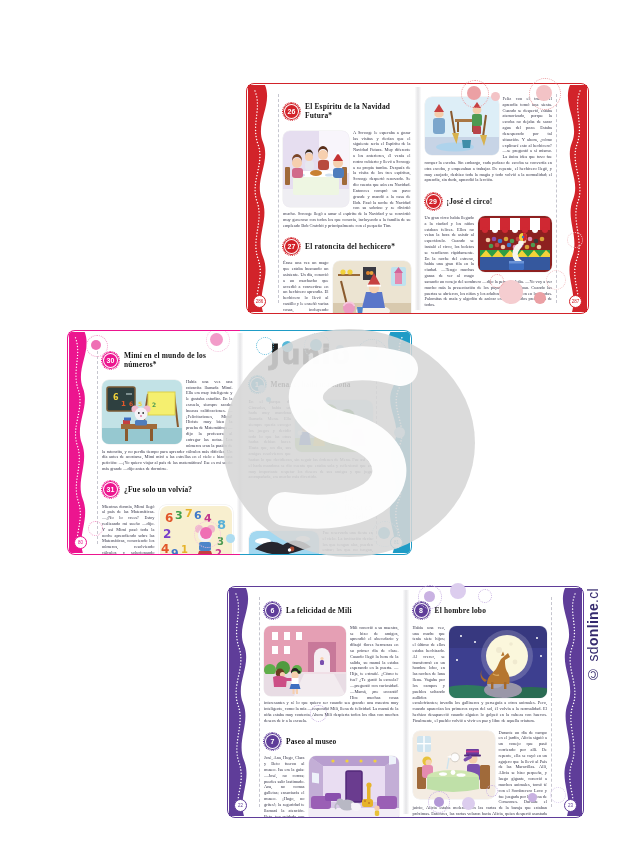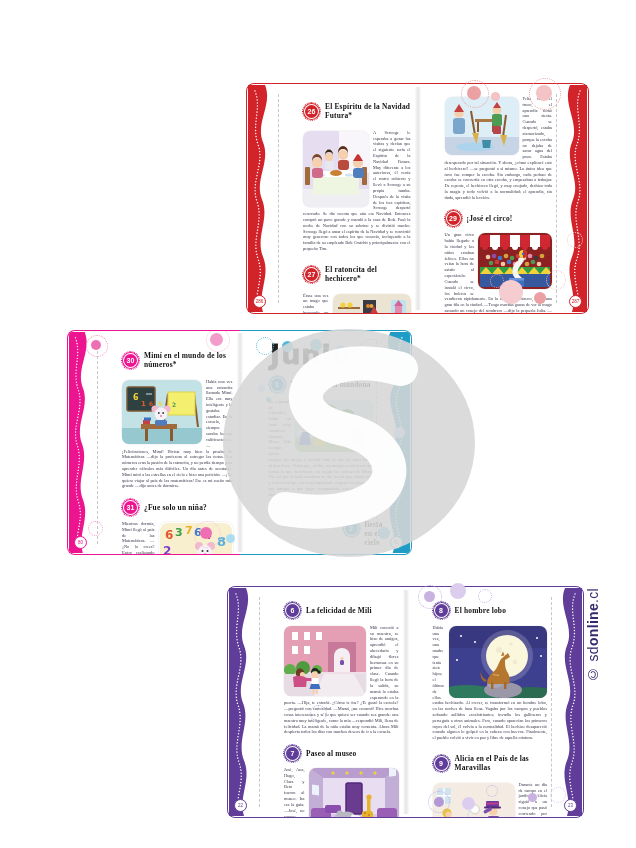--- a/index.html
+++ b/index.html
@@ -15,21 +15,21 @@
   .gutter{position:absolute;left:50%;top:3px;bottom:3px;width:7px;transform:translateX(-50%);
           background:linear-gradient(90deg,rgba(0,0,0,0) 0%,rgba(40,40,60,.12) 50%,rgba(0,0,0,0) 100%);pointer-events:none;}
   
   .edge{position:absolute;top:1px;bottom:1px;height:calc(100% - 2px);pointer-events:none;}
   .edge-l{left:1px;}
   .edge-r{right:1px;transform:scaleX(-1);}
   
   .inner-dash{position:absolute;top:10px;bottom:10px;width:0;border-left:1px dashed #b9b9c4;opacity:.8;}
   
   .page-content{position:absolute;inset:0;}
-  .story{margin-bottom:6px;margin-left:20px;}
+  .story{margin-bottom:6px;}
   .story-head{display:flex;align-items:center;margin-bottom:2px;}
   .badge{flex:0 0 auto;width:13px;height:13px;border-radius:50%;background:var(--bc);color:#fff;
          font:bold 7px "Liberation Sans",sans-serif;display:flex;align-items:center;justify-content:center;
          box-shadow:0 0 0 1px #fff,0 0 0 2px var(--bc);outline:1.5px dotted var(--bc);outline-offset:2px;
          margin:3px 7px 3px 2px;}
   .story-title{font:bold 7.4px "Liberation Serif",serif;color:#121212;letter-spacing:.2px;}
   .story-text{font-size:4.4px;line-height:1.32;text-align:justify;color:#343447;margin:1px 0 0 0;}
   .illus{margin:1px 3px 2px 0;border-radius:7px;overflow:hidden;display:block;box-shadow:0 0 0 .5px rgba(0,0,0,.08);}
   .illus.fl{float:left;margin:1px 4px 2px 0;}
   .illus.fr{float:right;margin:1px 0 2px 4px;}
@@ -283,21 +283,21 @@
                 <text x="27" y="26" font-family="DejaVu Sans,sans-serif" font-size="6" font-weight="bold" fill="#e2572b">6</text>
                 <text x="50" y="27" font-family="DejaVu Sans,sans-serif" font-size="6" font-weight="bold" fill="#4d9a52">2</text>
                 <text x="36" y="26" font-family="DejaVu Sans,sans-serif" font-size="6" font-weight="bold" fill="#f2d23a">5</text>
               </svg>
             </figure>
             <p class="story-text">Había una vez una ratoncita llamada Mimí. Ella era muy inteligente y le gustaba estudiar. En la escuela, siempre sacaba buenas calificaciones. —¡Felicitaciones, Mimí! Hiciste muy bien la prueba de Matemáticas —dijo la profesora al entregar las notas. Los números eran la pasión de la ratoncita, y no perdía tiempo para aprender cálculos más difíciles. Un día antes de acostarse, Mimí miró a las estrellas en el cielo e hizo una petición: —¡Yo quiero viajar al país de las matemáticas! Ese es mi sueño más grande —dijo antes de dormirse.</p>
           </article>
           <article class="story" style="clear:both;">
             <div class="story-head">
               <span class="badge">31</span>
-              <h3 class="story-title">¿Fue solo un niña?</h3>
+              <h3 class="story-title">¿Fue solo un volvía?</h3>
             </div>
             <figure class="illus fr" style="width:74px;height:60px;">
               <svg viewBox="0 0 74 60">
                 <rect x="1" y="1" width="72" height="58" rx="8" fill="#f8efcf"></rect>
                 <text x="6" y="17" font-family="DejaVu Sans,sans-serif" font-size="12" font-weight="bold" fill="#e2572b">6</text>
                 <text x="16" y="14" font-family="DejaVu Sans,sans-serif" font-size="11" font-weight="bold" fill="#3f9e4a">3</text>
                 <text x="26" y="12" font-family="DejaVu Sans,sans-serif" font-size="11" font-weight="bold" fill="#e6b32a">7</text>
                 <text x="35" y="14" font-family="DejaVu Sans,sans-serif" font-size="11" font-weight="bold" fill="#3f78c9">6</text>
                 <text x="45" y="17" font-family="DejaVu Sans,sans-serif" font-size="11" font-weight="bold" fill="#c43a8c">4</text>
                 <text x="58" y="24" font-family="DejaVu Sans,sans-serif" font-size="13" font-weight="bold" fill="#58b0d8">8</text>
@@ -541,24 +541,20 @@
                 <path d="M52,30 L54,25.5 L55.5,29.5 Z" fill="#b5762f"></path>
                 <path d="M38,54 C33,52 31,48 33,44 C30,48 32,54 36,56 Z" fill="#a5682a"></path>
                 <rect x="42" y="56" width="2.4" height="7" fill="#a5682a"></rect>
                   <rect x="55" y="56" width="2.4" height="7" fill="#a5682a"></rect>
                 <path d="M44,48 q3,2 6,1" stroke="#d9a75e" stroke-width="1.4" fill="none"></path>
               </svg>
             </figure>
             <p class="story-text">Había una vez, una madre que tenía siete hijos; el último de ellos estaba hechizado. Al crecer, se transformó en un hombre lobo, en las noches de luna llena. Vagaba por los campos y pueblos soltando aullidos escalofriantes; invadía los gallineros y perseguía a otros animales. Pero, cuando aparecían los primeros rayos del sol, él volvía a la normalidad. El hechizo desapareció cuando alguien lo golpeó en la cabeza con huevos. Finalmente, el pueblo volvió a vivir en paz y libre de aquella criatura.</p>
           </article>
           <article class="story" style="clear:both;">
-            <div class="story-head">
-              <span class="badge">9</span>
-              <h3 class="story-title">Alicia en el País de las Maravillas</h3>
-            </div>
             <figure class="illus fl" style="width:82px;height:68px;">
               <svg viewBox="0 0 82 68">
                 <rect width="82" height="68" fill="#f4ece2"></rect>
                 <rect x="4" y="5" width="14" height="16" rx="2" fill="#cfe4ef"></rect>
                 <rect x="4" y="12" width="14" height="1.4" fill="#fff"></rect>
                   <rect x="10.3" y="5" width="1.4" height="16" fill="#fff"></rect>
                 <rect x="4" y="36" width="9" height="22" rx="1.5" fill="#a06a3a"></rect>
                 <rect x="67" y="34" width="10" height="24" rx="1.5" fill="#a06a3a"></rect>
                 <circle cx="14" cy="30" r="4.6" fill="#e8c23a"></circle>
                   <circle cx="15.5" cy="31.5" r="3" fill="#f6cfae"></circle>

